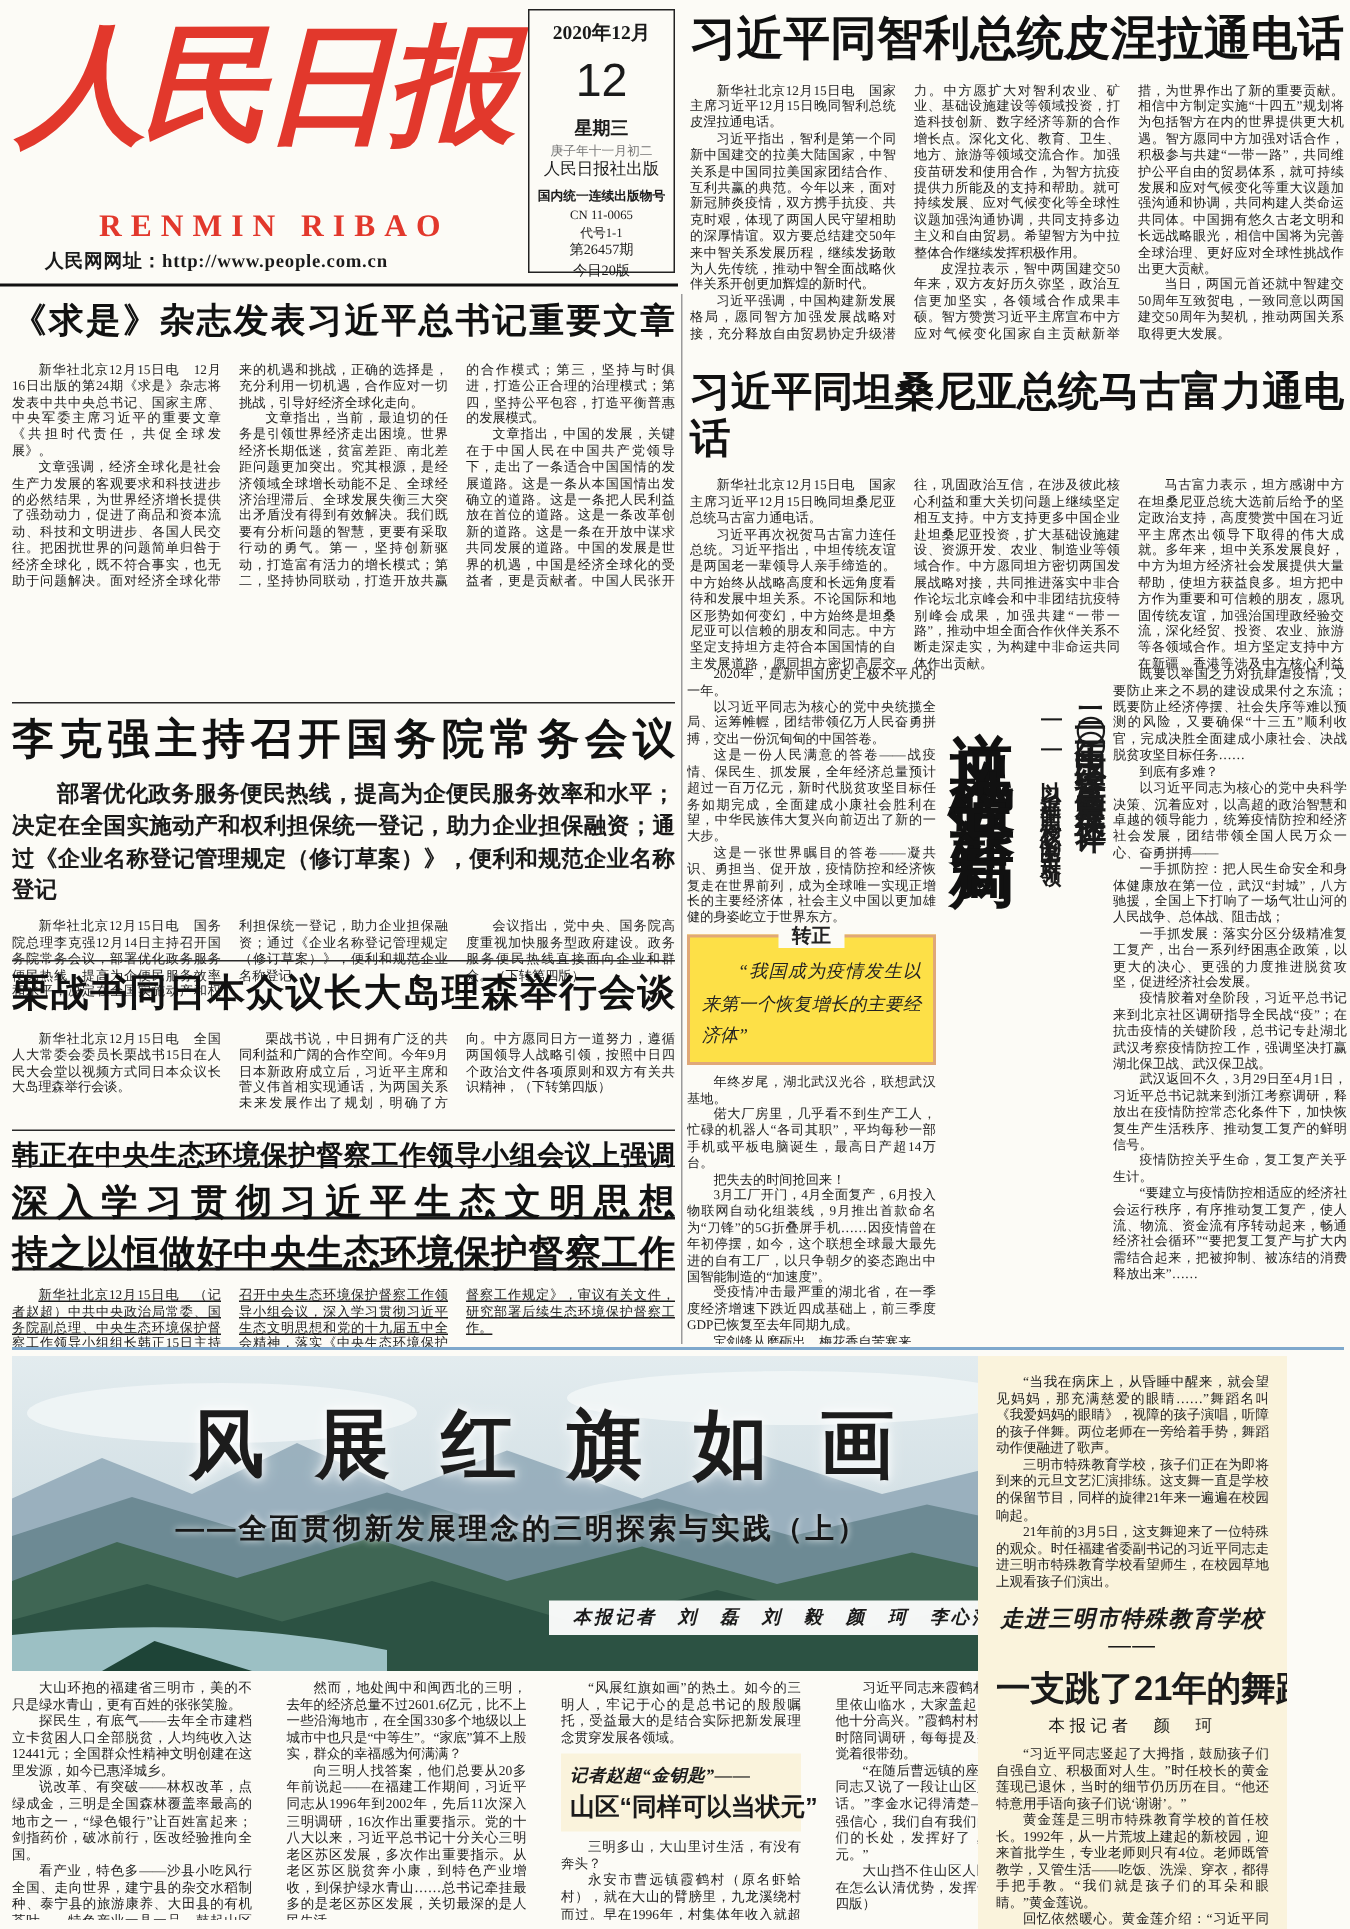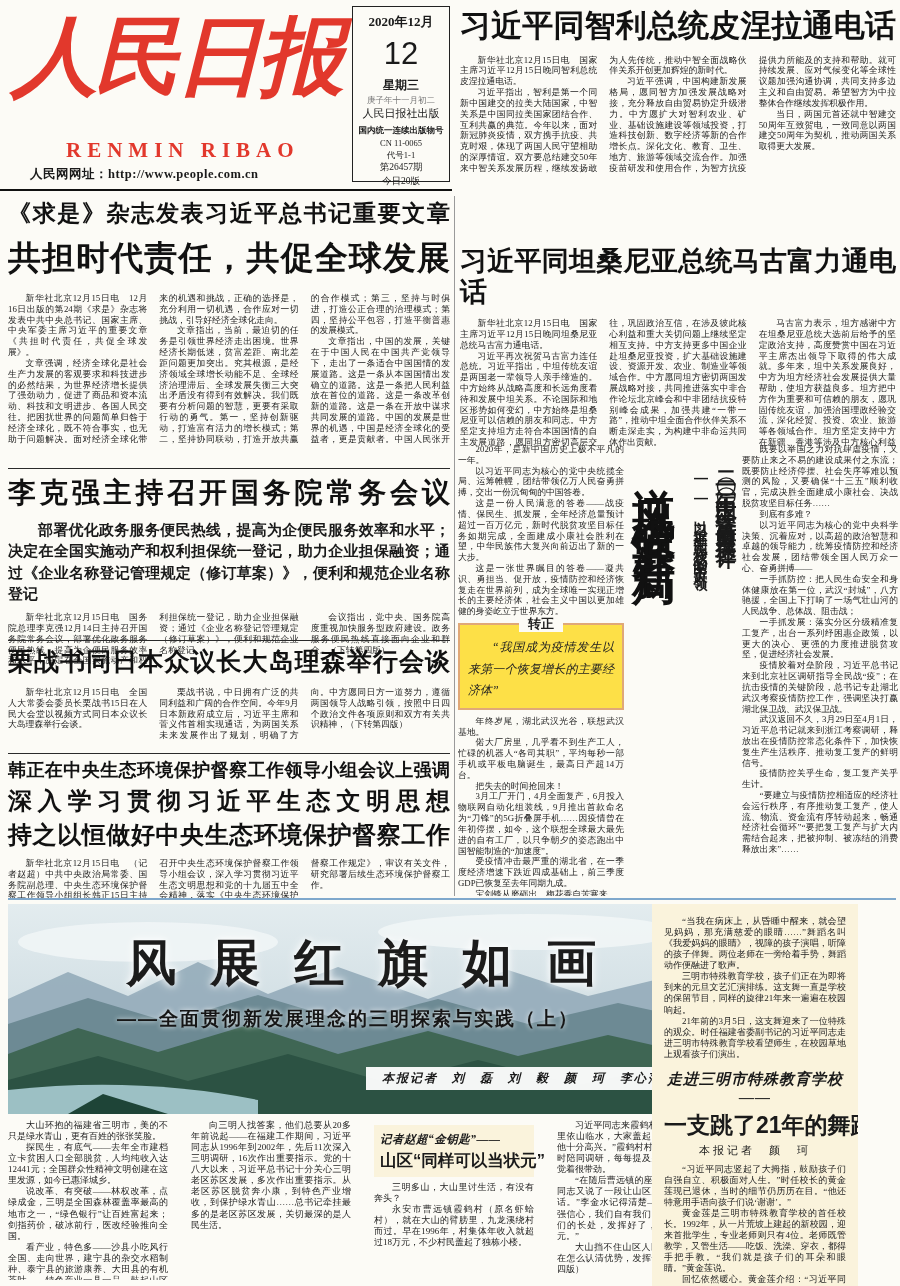--- a/index.html
+++ b/index.html
@@ -79,36 +79,36 @@
 
   <div class="abs" style="left:0;top:189px;width:452px;height:2px;background:#111;"></div>
   <div class="abs" style="left:454px;top:196px;width:1px;height:700px;background:#9a9a9a;"></div>
 
   <div class="abs" style="left:460px;top:8px;width:436px;height:232px;">
     <div class="hl-black jl" style="font-size:31px;line-height:1.15;">习近平同智利总统皮涅拉通电话</div>
     <div class="bt c3 clip" style="margin-top:11px;height:178px;">
         <p>新华社北京12月15日电　国家主席习近平12月15日晚同智利总统皮涅拉通电话。</p>
         <p>习近平指出，智利是第一个同新中国建交的拉美大陆国家，中智关系是中国同拉美国家团结合作、互利共赢的典范。今年以来，面对新冠肺炎疫情，双方携手抗疫、共克时艰，体现了两国人民守望相助的深厚情谊。双方要总结建交50年来中智关系发展历程，继续发扬敢为人先传统，推动中智全面战略伙伴关系开创更加辉煌的新时代。</p>
         <p>习近平强调，中国构建新发展格局，愿同智方加强发展战略对接，充分释放自由贸易协定升级潜力。中方愿扩大对智利农业、矿业、基础设施建设等领域投资，打造科技创新、数字经济等新的合作增长点。深化文化、教育、卫生、地方、旅游等领域交流合作。加强疫苗研发和使用合作，为智方抗疫提供力所能及的支持和帮助。就可持续发展、应对气候变化等全球性议题加强沟通协调，共同支持多边主义和自由贸易。希望智方为中拉整体合作继续发挥积极作用。</p>
+        <p>皮涅拉表示，智中两国建交50年来，双方友好历久弥坚，政治互信更加坚实，各领域合作成果丰硕。智方赞赏习近平主席宣布中方应对气候变化国家自主贡献新举措，为世界作出了新的重要贡献。相信中方制定实施“十四五”规划将为包括智方在内的世界提供更大机遇。智方愿同中方加强对话合作，积极参与共建“一带一路”，共同维护公平自由的贸易体系，就可持续发展和应对气候变化等重大议题加强沟通和协调，共同构建人类命运共同体。中国拥有悠久古老文明和长远战略眼光，相信中国将为完善全球治理、更好应对全球性挑战作出更大贡献。</p>
         <p>当日，两国元首还就中智建交50周年互致贺电，一致同意以两国建交50周年为契机，推动两国关系取得更大发展。</p>
       </div>
   </div>
 
   <div class="abs" style="left:460px;top:246px;width:436px;height:192px;">
     <div class="hl-black jl" style="font-size:27px;line-height:1.15;">习近平同坦桑尼亚总统马古富力通电话</div>
     <div class="bt c3 clip" style="margin-top:10px;height:140px;">
         <p>新华社北京12月15日电　国家主席习近平12月15日晚同坦桑尼亚总统马古富力通电话。</p>
         <p>习近平再次祝贺马古富力连任总统。习近平指出，中坦传统友谊是两国老一辈领导人亲手缔造的。中方始终从战略高度和长远角度看待和发展中坦关系。不论国际和地区形势如何变幻，中方始终是坦桑尼亚可以信赖的朋友和同志。中方坚定支持坦方走符合本国国情的自主发展道路，愿同坦方密切高层交往，巩固政治互信，在涉及彼此核心利益和重大关切问题上继续坚定相互支持。中方支持更多中国企业赴坦桑尼亚投资，扩大基础设施建设、资源开发、农业、制造业等领域合作。中方愿同坦方密切两国发展战略对接，共同推进落实中非合作论坛北京峰会和中非团结抗疫特别峰会成果，加强共建“一带一路”，推动中坦全面合作伙伴关系不断走深走实，为构建中非命运共同体作出贡献。</p>
         <p>马古富力表示，坦方感谢中方在坦桑尼亚总统大选前后给予的坚定政治支持，高度赞赏中国在习近平主席杰出领导下取得的伟大成就。多年来，坦中关系发展良好，中方为坦方经济社会发展提供大量帮助，使坦方获益良多。坦方把中方作为重要和可信赖的朋友，愿巩固传统友谊，加强治国理政经验交流，深化经贸、投资、农业、旅游等各领域合作。坦方坚定支持中方在新疆、香港等涉及中方核心利益问题上的立场，致力于积极参与共建“一带一路”。坦方愿为推进非中合作论坛合作、非中团结发挥积极作用。</p>
       </div>
   </div>
 
   <div class="abs" style="left:8px;top:198px;width:442px;height:268px;">
     <div class="hl-black jl" style="font-size:23px;">《求是》杂志发表习近平总书记重要文章</div>
-    <div class="hl-black jl" style="font-size:33px;margin-top:7px;">共担时代责任，共促全球发展</div>
     <div class="bt c3 clip" style="margin-top:12px;height:160px;">
         <p>新华社北京12月15日电　12月16日出版的第24期《求是》杂志将发表中共中央总书记、国家主席、中央军委主席习近平的重要文章《共担时代责任，共促全球发展》。</p>
         <p>文章强调，经济全球化是社会生产力发展的客观要求和科技进步的必然结果，为世界经济增长提供了强劲动力，促进了商品和资本流动、科技和文明进步、各国人民交往。把困扰世界的问题简单归咎于经济全球化，既不符合事实，也无助于问题解决。面对经济全球化带来的机遇和挑战，正确的选择是，充分利用一切机遇，合作应对一切挑战，引导好经济全球化走向。</p>
         <p>文章指出，当前，最迫切的任务是引领世界经济走出困境。世界经济长期低迷，贫富差距、南北差距问题更加突出。究其根源，是经济领域全球增长动能不足、全球经济治理滞后、全球发展失衡三大突出矛盾没有得到有效解决。我们既要有分析问题的智慧，更要有采取行动的勇气。第一，坚持创新驱动，打造富有活力的增长模式；第二，坚持协同联动，打造开放共赢的合作模式；第三，坚持与时俱进，打造公正合理的治理模式；第四，坚持公平包容，打造平衡普惠的发展模式。</p>
         <p>文章指出，中国的发展，关键在于中国人民在中国共产党领导下，走出了一条适合中国国情的发展道路。这是一条从本国国情出发确立的道路。这是一条把人民利益放在首位的道路。这是一条改革创新的道路。这是一条在开放中谋求共同发展的道路。中国的发展是世界的机遇，中国是经济全球化的受益者，更是贡献者。中国人民张开双臂欢迎各国人民搭乘中国发展的“快车”、“便车”。</p>
       </div>
   </div>
   <div class="abs hrule" style="left:8px;top:468px;width:442px;"></div>
 
   <div class="abs" style="left:8px;top:474px;width:442px;height:162px;">
@@ -123,21 +123,21 @@
 
   <div class="abs" style="left:8px;top:645px;width:442px;height:105px;">
     <div class="hl-song jl" style="font-size:25px;">栗战书同日本众议长大岛理森举行会谈</div>
     <div class="bt c3 clip" style="margin-top:9px;height:62px;">
         <p>新华社北京12月15日电　全国人大常委会委员长栗战书15日在人民大会堂以视频方式同日本众议长大岛理森举行会谈。</p>
         <p>栗战书说，中日拥有广泛的共同利益和广阔的合作空间。今年9月日本新政府成立后，习近平主席和菅义伟首相实现通话，为两国关系未来发展作出了规划，明确了方向。中方愿同日方一道努力，遵循两国领导人战略引领，按照中日四个政治文件各项原则和双方有关共识精神，（下转第四版）</p>
       </div>
   </div>
   <div class="abs hrule" style="left:8px;top:753px;width:442px;"></div>
 
-  <div class="abs" style="left:8px;top:758px;width:442px;height:138px;">
+  <div class="abs" style="left:8px;top:758px;width:442px;height:138px;text-decoration:underline;">
     <div class="hl-black jl" style="font-size:18px;">韩正在中央生态环境保护督察工作领导小组会议上强调</div>
     <div class="hl-song jl" style="font-size:24px;margin-top:3px;">深入学习贯彻习近平生态文明思想</div>
     <div class="hl-song jl" style="font-size:24px;margin-top:2px;">持之以恒做好中央生态环境保护督察工作</div>
     <div class="bt c3 clip" style="margin-top:7px;height:52px;">
         <p>新华社北京12月15日电　（记者赵超）中共中央政治局常委、国务院副总理、中央生态环境保护督察工作领导小组组长韩正15日主持召开中央生态环境保护督察工作领导小组会议，深入学习贯彻习近平生态文明思想和党的十九届五中全会精神，落实《中央生态环境保护督察工作规定》，审议有关文件，研究部署后续生态环境保护督察工作。</p>
       </div>
   </div>
 
   <div class="abs" style="left:458px;top:444px;width:440px;height:452px;">
     <div class="abs bt clip" style="left:0;top:0;width:166px;height:452px;">
@@ -202,23 +202,27 @@
   </div>
 
   <div class="abs feat-cols clip" style="left:8px;top:1120px;width:680px;height:160px;">
     <div class="feat-col bt" style="font-size:9px;">
         <p>大山环抱的福建省三明市，美的不只是绿水青山，更有百姓的张张笑脸。</p>
         <p>探民生，有底气——去年全市建档立卡贫困人口全部脱贫，人均纯收入达12441元；全国群众性精神文明创建在这里发源，如今已惠泽城乡。</p>
         <p>说改革、有突破——林权改革，点绿成金，三明是全国森林覆盖率最高的地市之一，“绿色银行”让百姓富起来；剑指药价，破冰前行，医改经验推向全国。</p>
         <p>看产业，特色多——沙县小吃风行全国、走向世界，建宁县的杂交水稻制种、泰宁县的旅游康养、大田县的有机茶叶……特色产业一县一品，鼓起山区百姓腰包。去年全市人均GDP达到100641元，突破10万元大关。</p>
       </div>
     <div class="feat-col bt" style="font-size:9px;">
+        <p>然而，地处闽中和闽西北的三明，去年的经济总量不过2601.6亿元，比不上一些沿海地市，在全国330多个地级以上城市中也只是“中等生”。“家底”算不上殷实，群众的幸福感为何满满？</p>
         <p>向三明人找答案，他们总要从20多年前说起——在福建工作期间，习近平同志从1996年到2002年，先后11次深入三明调研，16次作出重要指示。党的十八大以来，习近平总书记十分关心三明老区苏区发展，多次作出重要指示。从老区苏区脱贫奔小康，到特色产业增收，到保护绿水青山……总书记牵挂最多的是老区苏区发展，关切最深的是人民生活。</p>
       </div>
     <div class="feat-col">
+      <div class="bt" style="font-size:9px;">
+          <p>“风展红旗如画”的热土。如今的三明人，牢记于心的是总书记的殷殷嘱托，受益最大的是结合实际把新发展理念贯穿发展各领域。</p>
+        </div>
       <div class="box3">
         <p class="box3-kicker">记者赵超“金钥匙”——</p>
         <p class="box3-title">山区“同样可以当状元”</p>
       </div>
       <div class="bt" style="font-size:9px;">
           <p>三明多山，大山里讨生活，有没有奔头？</p>
           <p>永安市曹远镇霞鹤村（原名虾蛤村），就在大山的臂膀里，九龙溪绕村而过。早在1996年，村集体年收入就超过18万元，不少村民盖起了独栋小楼。</p>
         </div>
     </div>
     <div class="feat-col">

